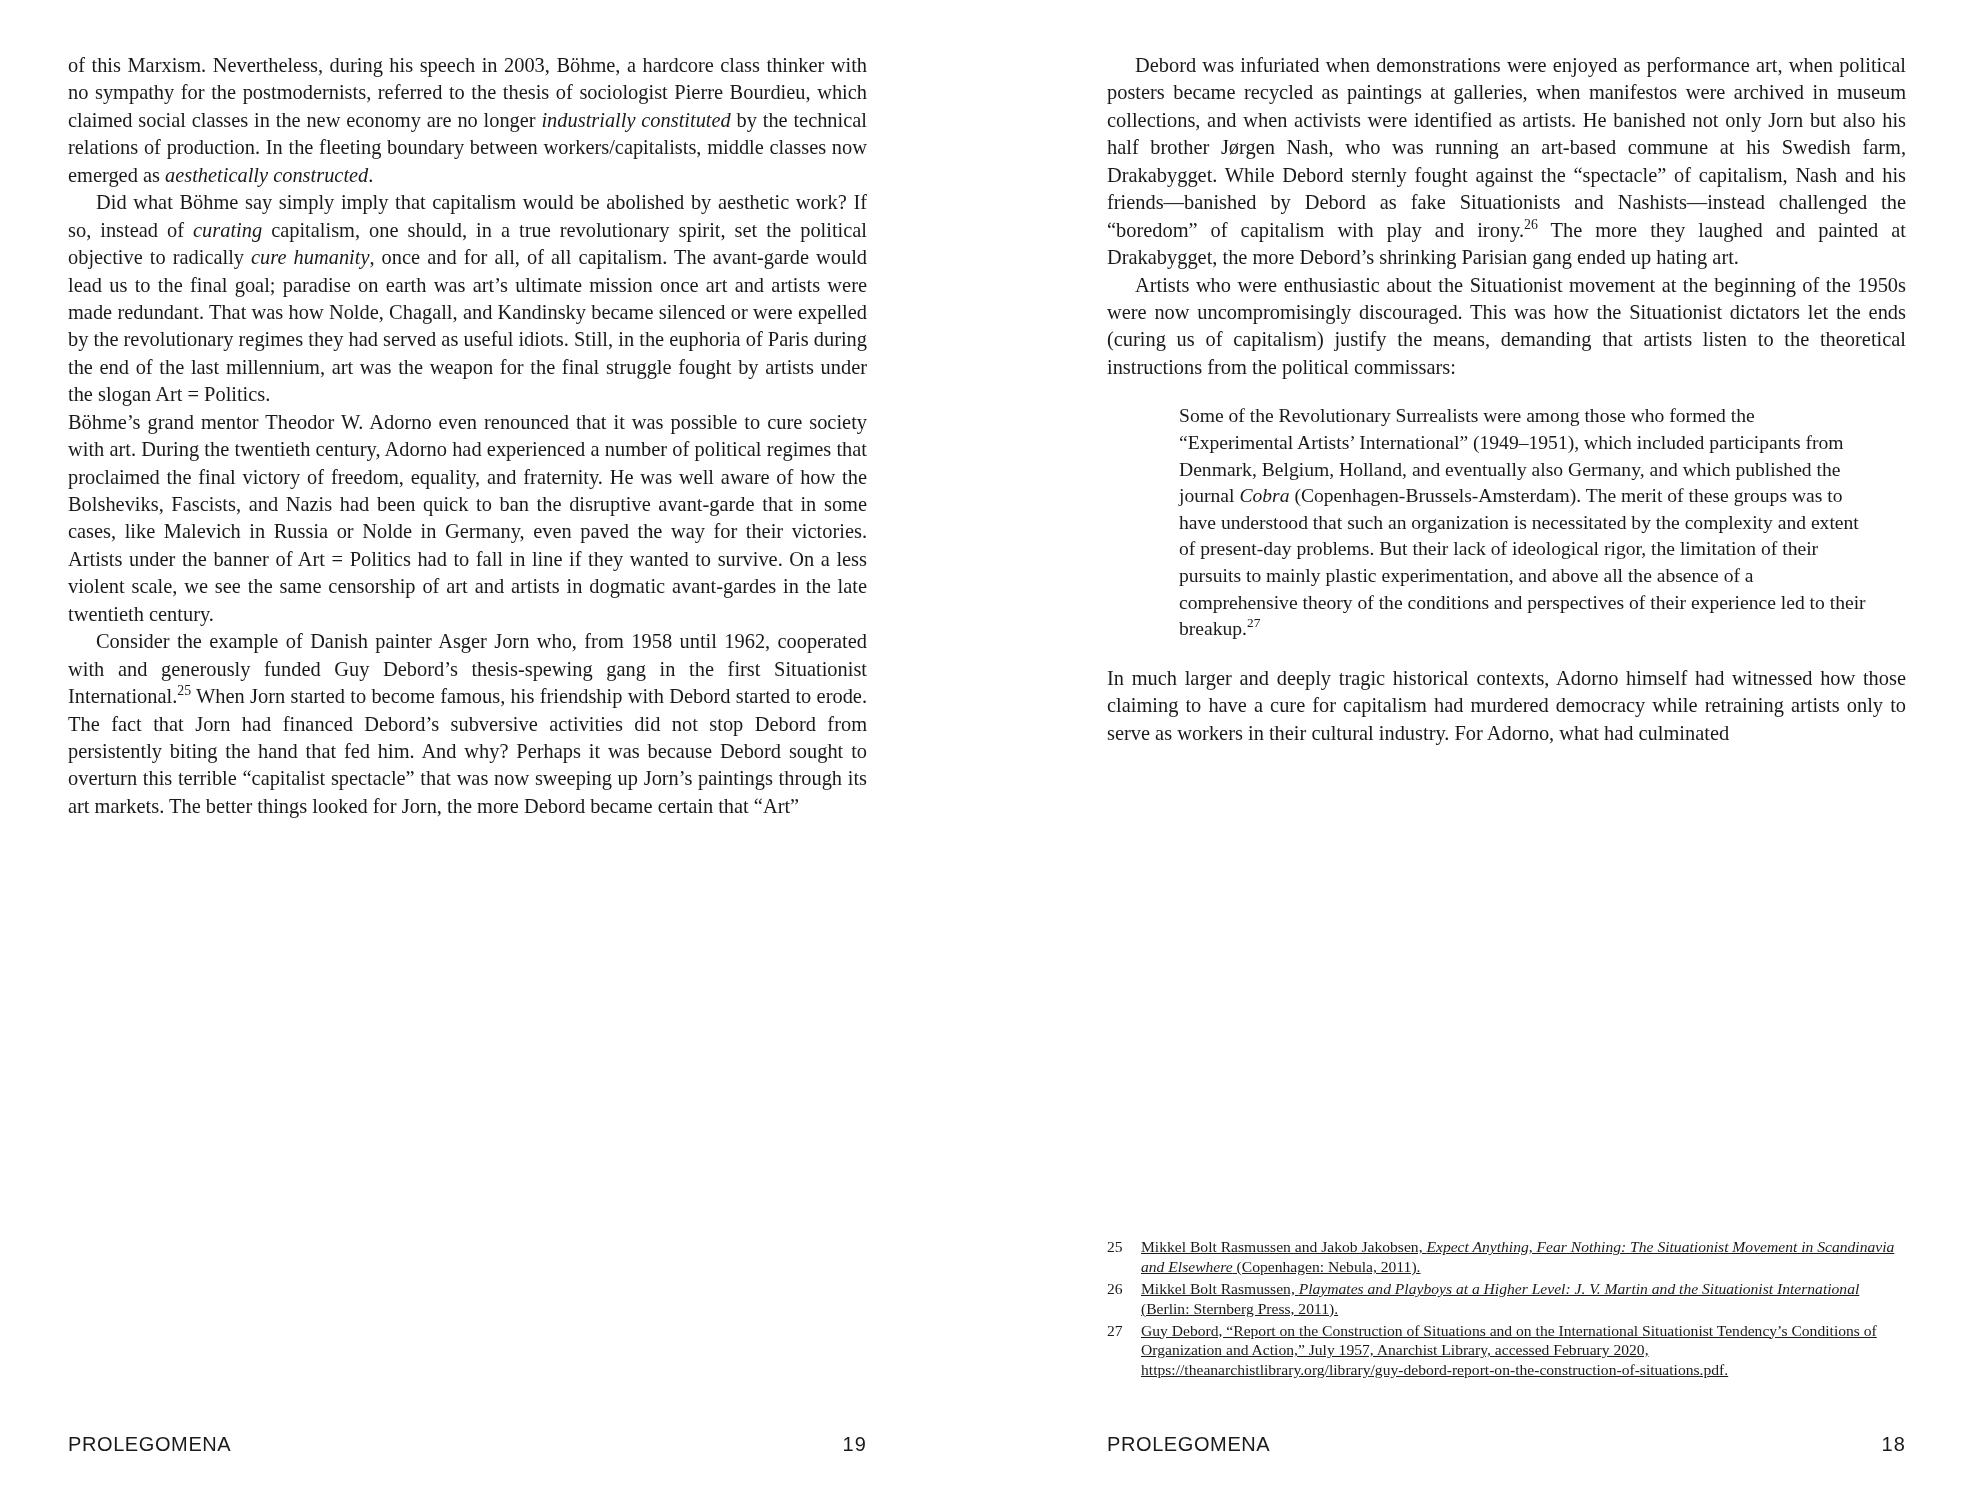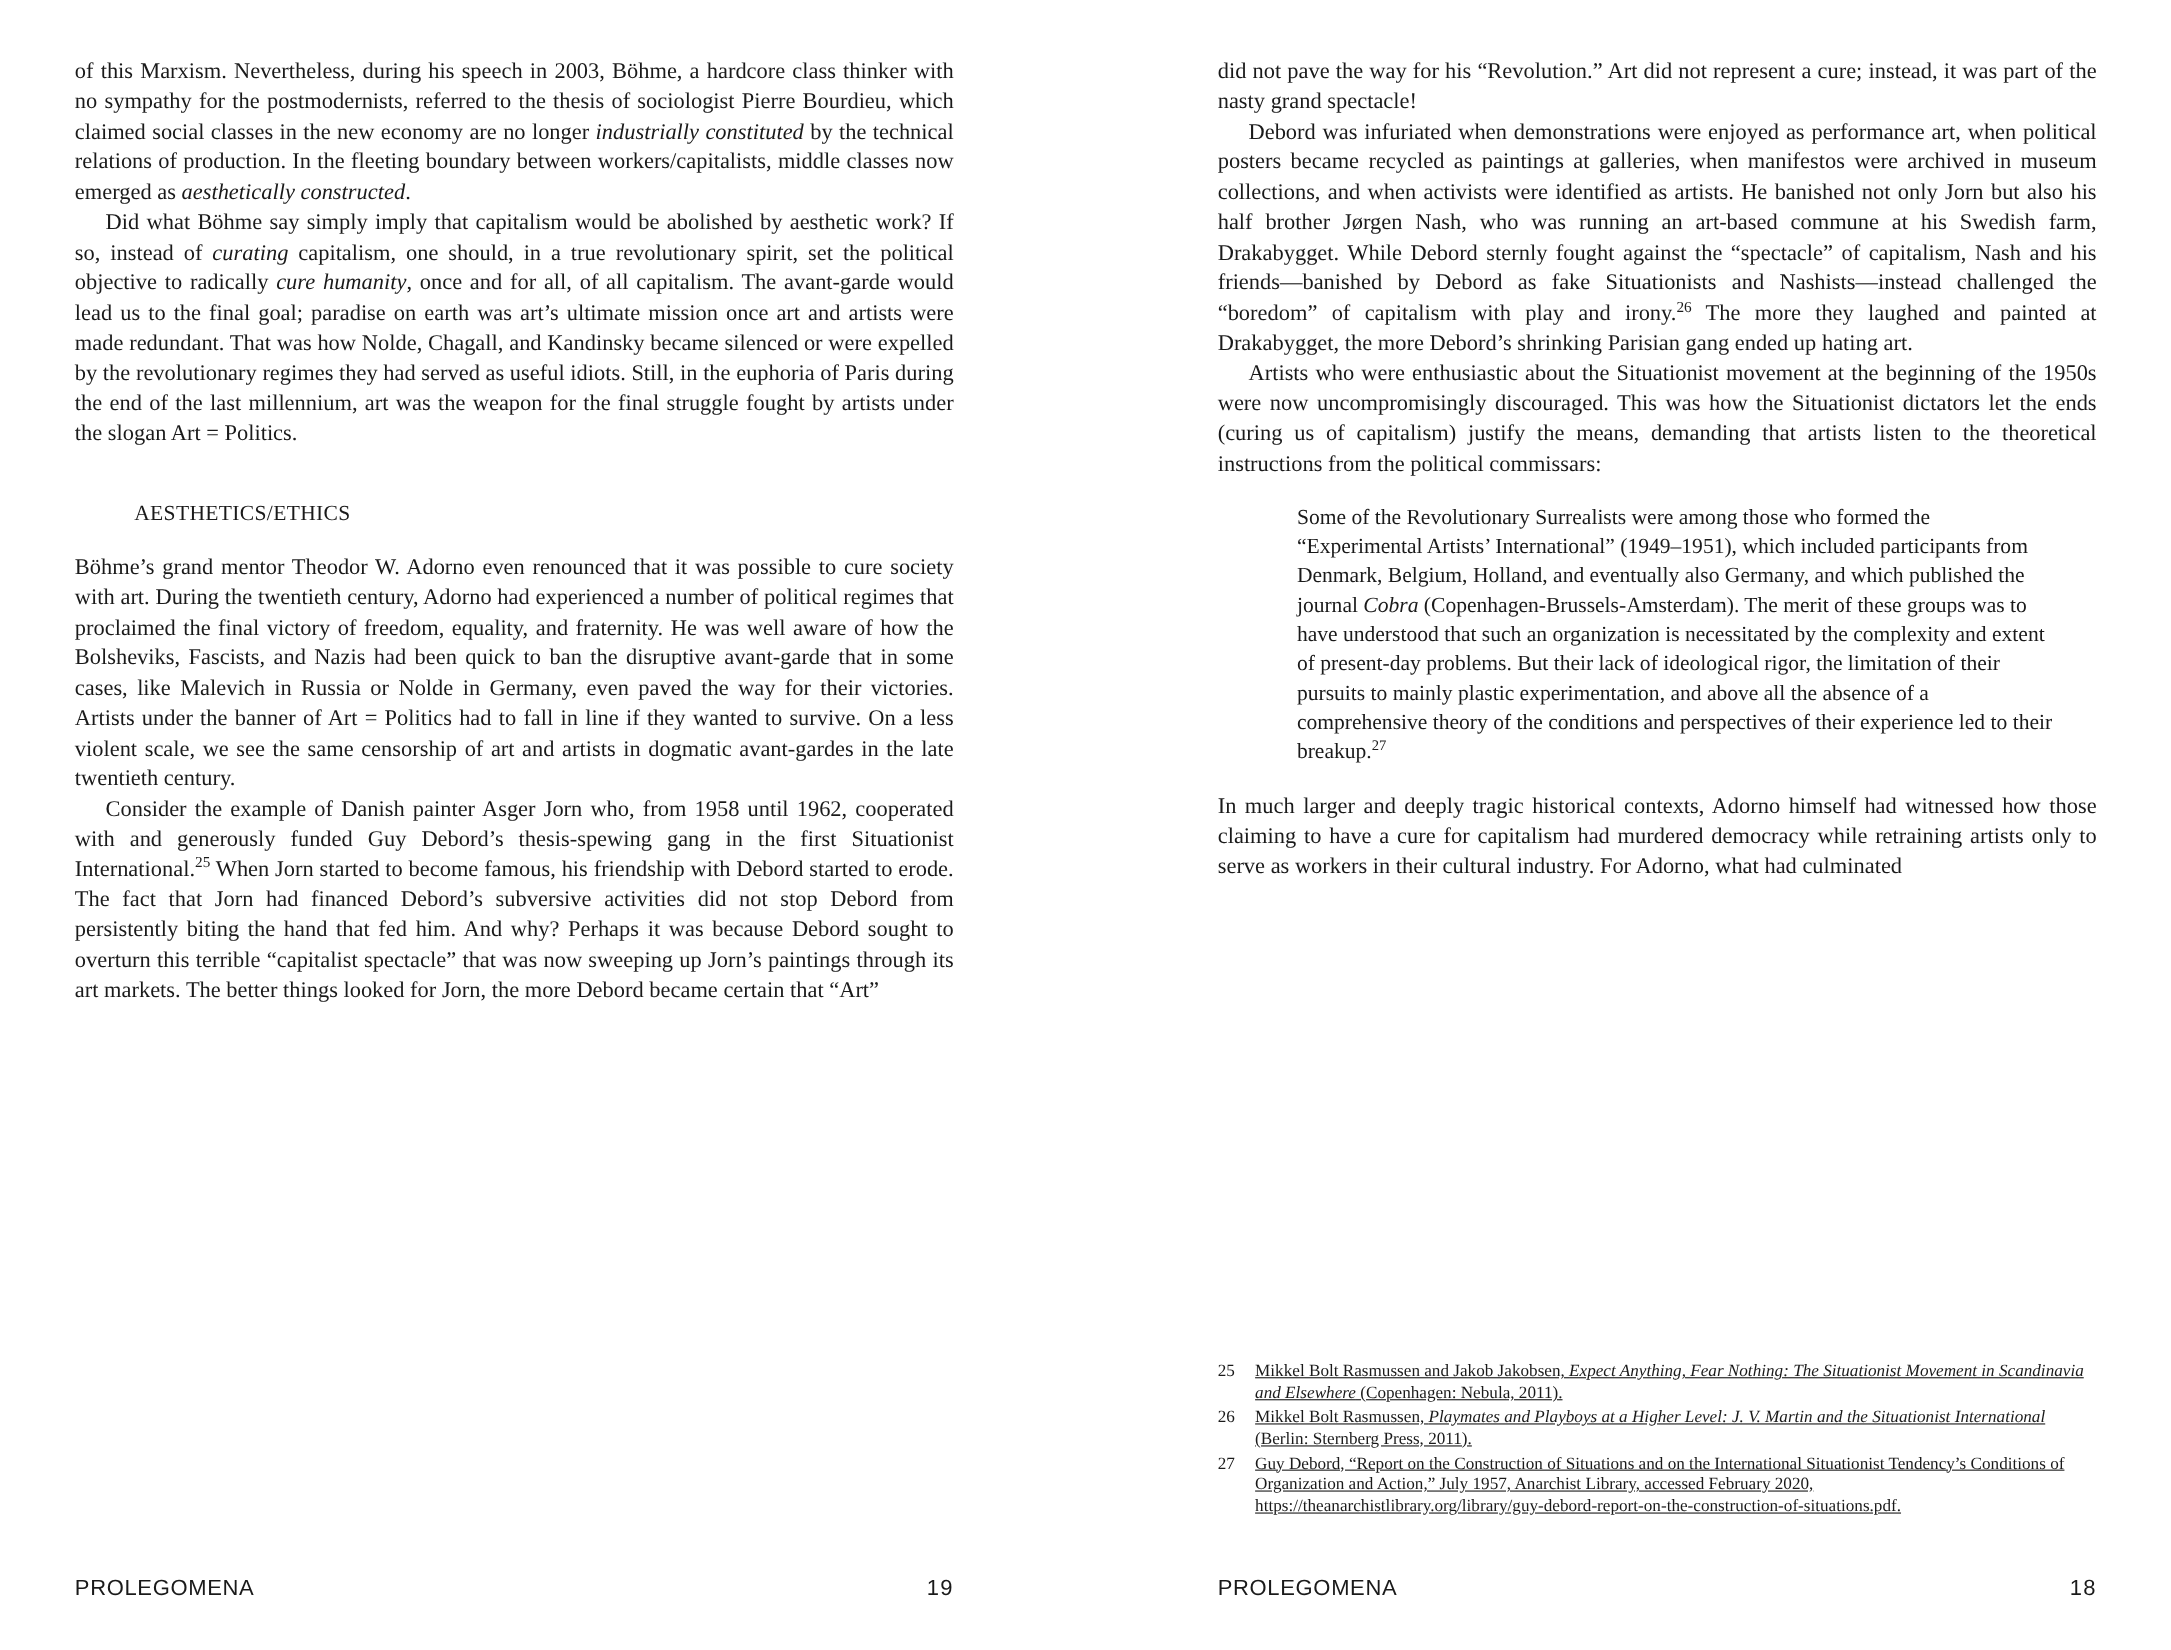--- a/index.html
+++ b/index.html
@@ -123,36 +123,34 @@
 <body>
 
 <div class="spread">
 
   <div class="page page-left">
     <div class="body-col">
       <div>
           <p><span>of this Marxism. Nevertheless, during his speech in 2003, Böhme, a hardcore class thinker with no sympathy for the postmodernists, referred to the thesis of sociologist Pierre Bourdieu, which claimed social classes in the new economy are no longer </span><em>industrially constituted</em><span> by the technical relations of production. In the fleeting boundary between workers/capitalists, middle classes now emerged as </span><em>aesthetically constructed</em><span>.</span></p>
           <p class="indent"><span>Did what Böhme say simply imply that capitalism would be abolished by aesthetic work? If so, instead of </span><em>curating</em><span> capitalism, one should, in a true revolutionary spirit, set the political objective to radically </span><em>cure humanity</em><span>, once and for all, of all capitalism. The avant-garde would lead us to the final goal; paradise on earth was art’s ultimate mission once art and artists were made redundant. That was how Nolde, Chagall, and Kandinsky became silenced or were expelled by the revolutionary regimes they had served as useful idiots. Still, in the euphoria of Paris during the end of the last millennium, art was the weapon for the final struggle fought by artists under the slogan Art = Politics.</span></p>
         </div>
-      <div class="section-head">AESTHETICS/ETHICS</div>
       <div>
           <p><span>Böhme’s grand mentor Theodor W. Adorno even renounced that it was possible to cure society with art. During the twentieth century, Adorno had experienced a number of political regimes that proclaimed the final victory of freedom, equality, and fraternity. He was well aware of how the Bolsheviks, Fascists, and Nazis had been quick to ban the disruptive avant-garde that in some cases, like Malevich in Russia or Nolde in Germany, even paved the way for their victories. Artists under the banner of Art = Politics had to fall in line if they wanted to survive. On a less violent scale, we see the same censorship of art and artists in dogmatic avant-gardes in the late twentieth century.</span></p>
           <p class="indent"><span>Consider the example of Danish painter Asger Jorn who, from 1958 until 1962, cooperated with and generously funded Guy Debord’s thesis-spewing gang in the first Situationist International.</span><sup>25</sup><span> When Jorn started to become famous, his friendship with Debord started to erode. The fact that Jorn had financed Debord’s subversive activities did not stop Debord from persistently biting the hand that fed him. And why? Perhaps it was because Debord sought to overturn this terrible “capitalist spectacle” that was now sweeping up Jorn’s paintings through its art markets. The better things looked for Jorn, the more Debord became certain that “Art”</span></p>
         </div>
     </div>
     <div class="footer footer-left">
       <span class="running-head">PROLEGOMENA</span>
       <span class="folio">19</span>
     </div>
   </div>
 
   <div class="page page-right">
     <div class="body-col">
       <div>
-          <p><span>did not pave the way for his “Revolution.” Art did not represent a cure; instead, it was part of the nasty grand spectacle!</span></p>
           <p class="indent"><span>Debord was infuriated when demonstrations were enjoyed as performance art, when political posters became recycled as paintings at galleries, when manifestos were archived in museum collections, and when activists were identified as artists. He banished not only Jorn but also his half brother Jørgen Nash, who was running an art-based commune at his Swedish farm, Drakabygget. While Debord sternly fought against the “spectacle” of capitalism, Nash and his friends—banished by Debord as fake Situationists and Nashists—instead challenged the “boredom” of capitalism with play and irony.</span><sup>26</sup><span> The more they laughed and painted at Drakabygget, the more Debord’s shrinking Parisian gang ended up hating art.</span></p>
           <p class="indent"><span>Artists who were enthusiastic about the Situationist movement at the beginning of the 1950s were now uncompromisingly discouraged. This was how the Situationist dictators let the ends (curing us of capitalism) justify the means, demanding that artists listen to the theoretical instructions from the political commissars:</span></p>
         </div>
       <div class="blockquote">
           <p><span>Some of the Revolutionary Surrealists were among those who formed the “Experimental Artists’ International” (1949–1951), which included participants from Denmark, Belgium, Holland, and eventually also Germany, and which published the journal </span><em>Cobra</em><span> (Copenhagen-Brussels-Amsterdam). The merit of these groups was to have understood that such an organization is necessitated by the complexity and extent of present-day problems. But their lack of ideological rigor, the limitation of their pursuits to mainly plastic experimentation, and above all the absence of a comprehensive theory of the conditions and perspectives of their experience led to their breakup.</span><sup>27</sup></p>
         </div>
       <div>
           <p><span>In much larger and deeply tragic historical contexts, Adorno himself had witnessed how those claiming to have a cure for capitalism had murdered democracy while retraining artists only to serve as workers in their cultural industry. For Adorno, what had culminated</span></p>
         </div>
     </div>

